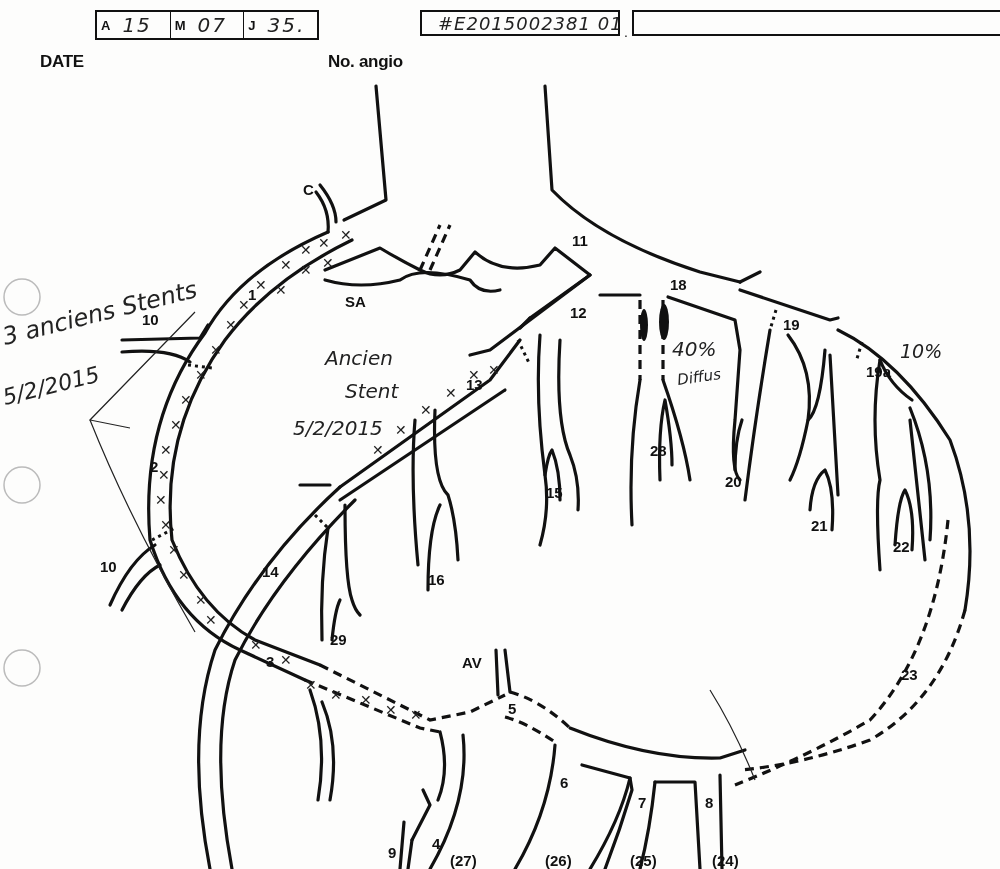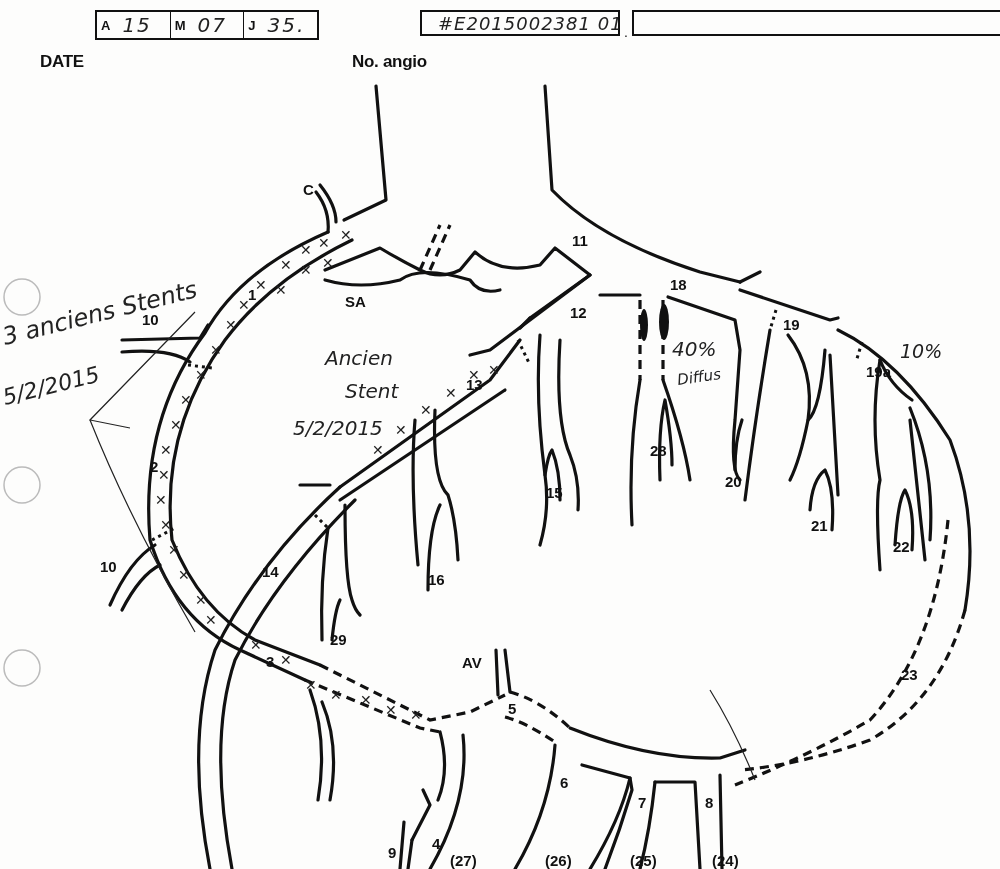--- a/index.html
+++ b/index.html
@@ -46,21 +46,21 @@
     </div>
     <div class="date-cell">
       <span class="date-key">M</span>
       <span class="hand date-val">07</span>
     </div>
     <div class="date-cell">
       <span class="date-key">J</span>
       <span class="hand date-val">35.</span>
     </div>
   </div>
-  <span class="hdr-label" style="left:352px">No. angio</span>
+  <span class="hdr-label" style="left:328px">No. angio</span>
   <div class="angio-box">
     <span class="hand angio-val">#E2015002381 01</span>
   </div>
   <span class="dot">.</span>
   <div class="blank-box"></div>
 </div>
 
 <svg class="diagram" width="1000" height="869" viewBox="0 0 1000 869">
 
   <circle class="hole" cx="22" cy="297" r="18"></circle>

